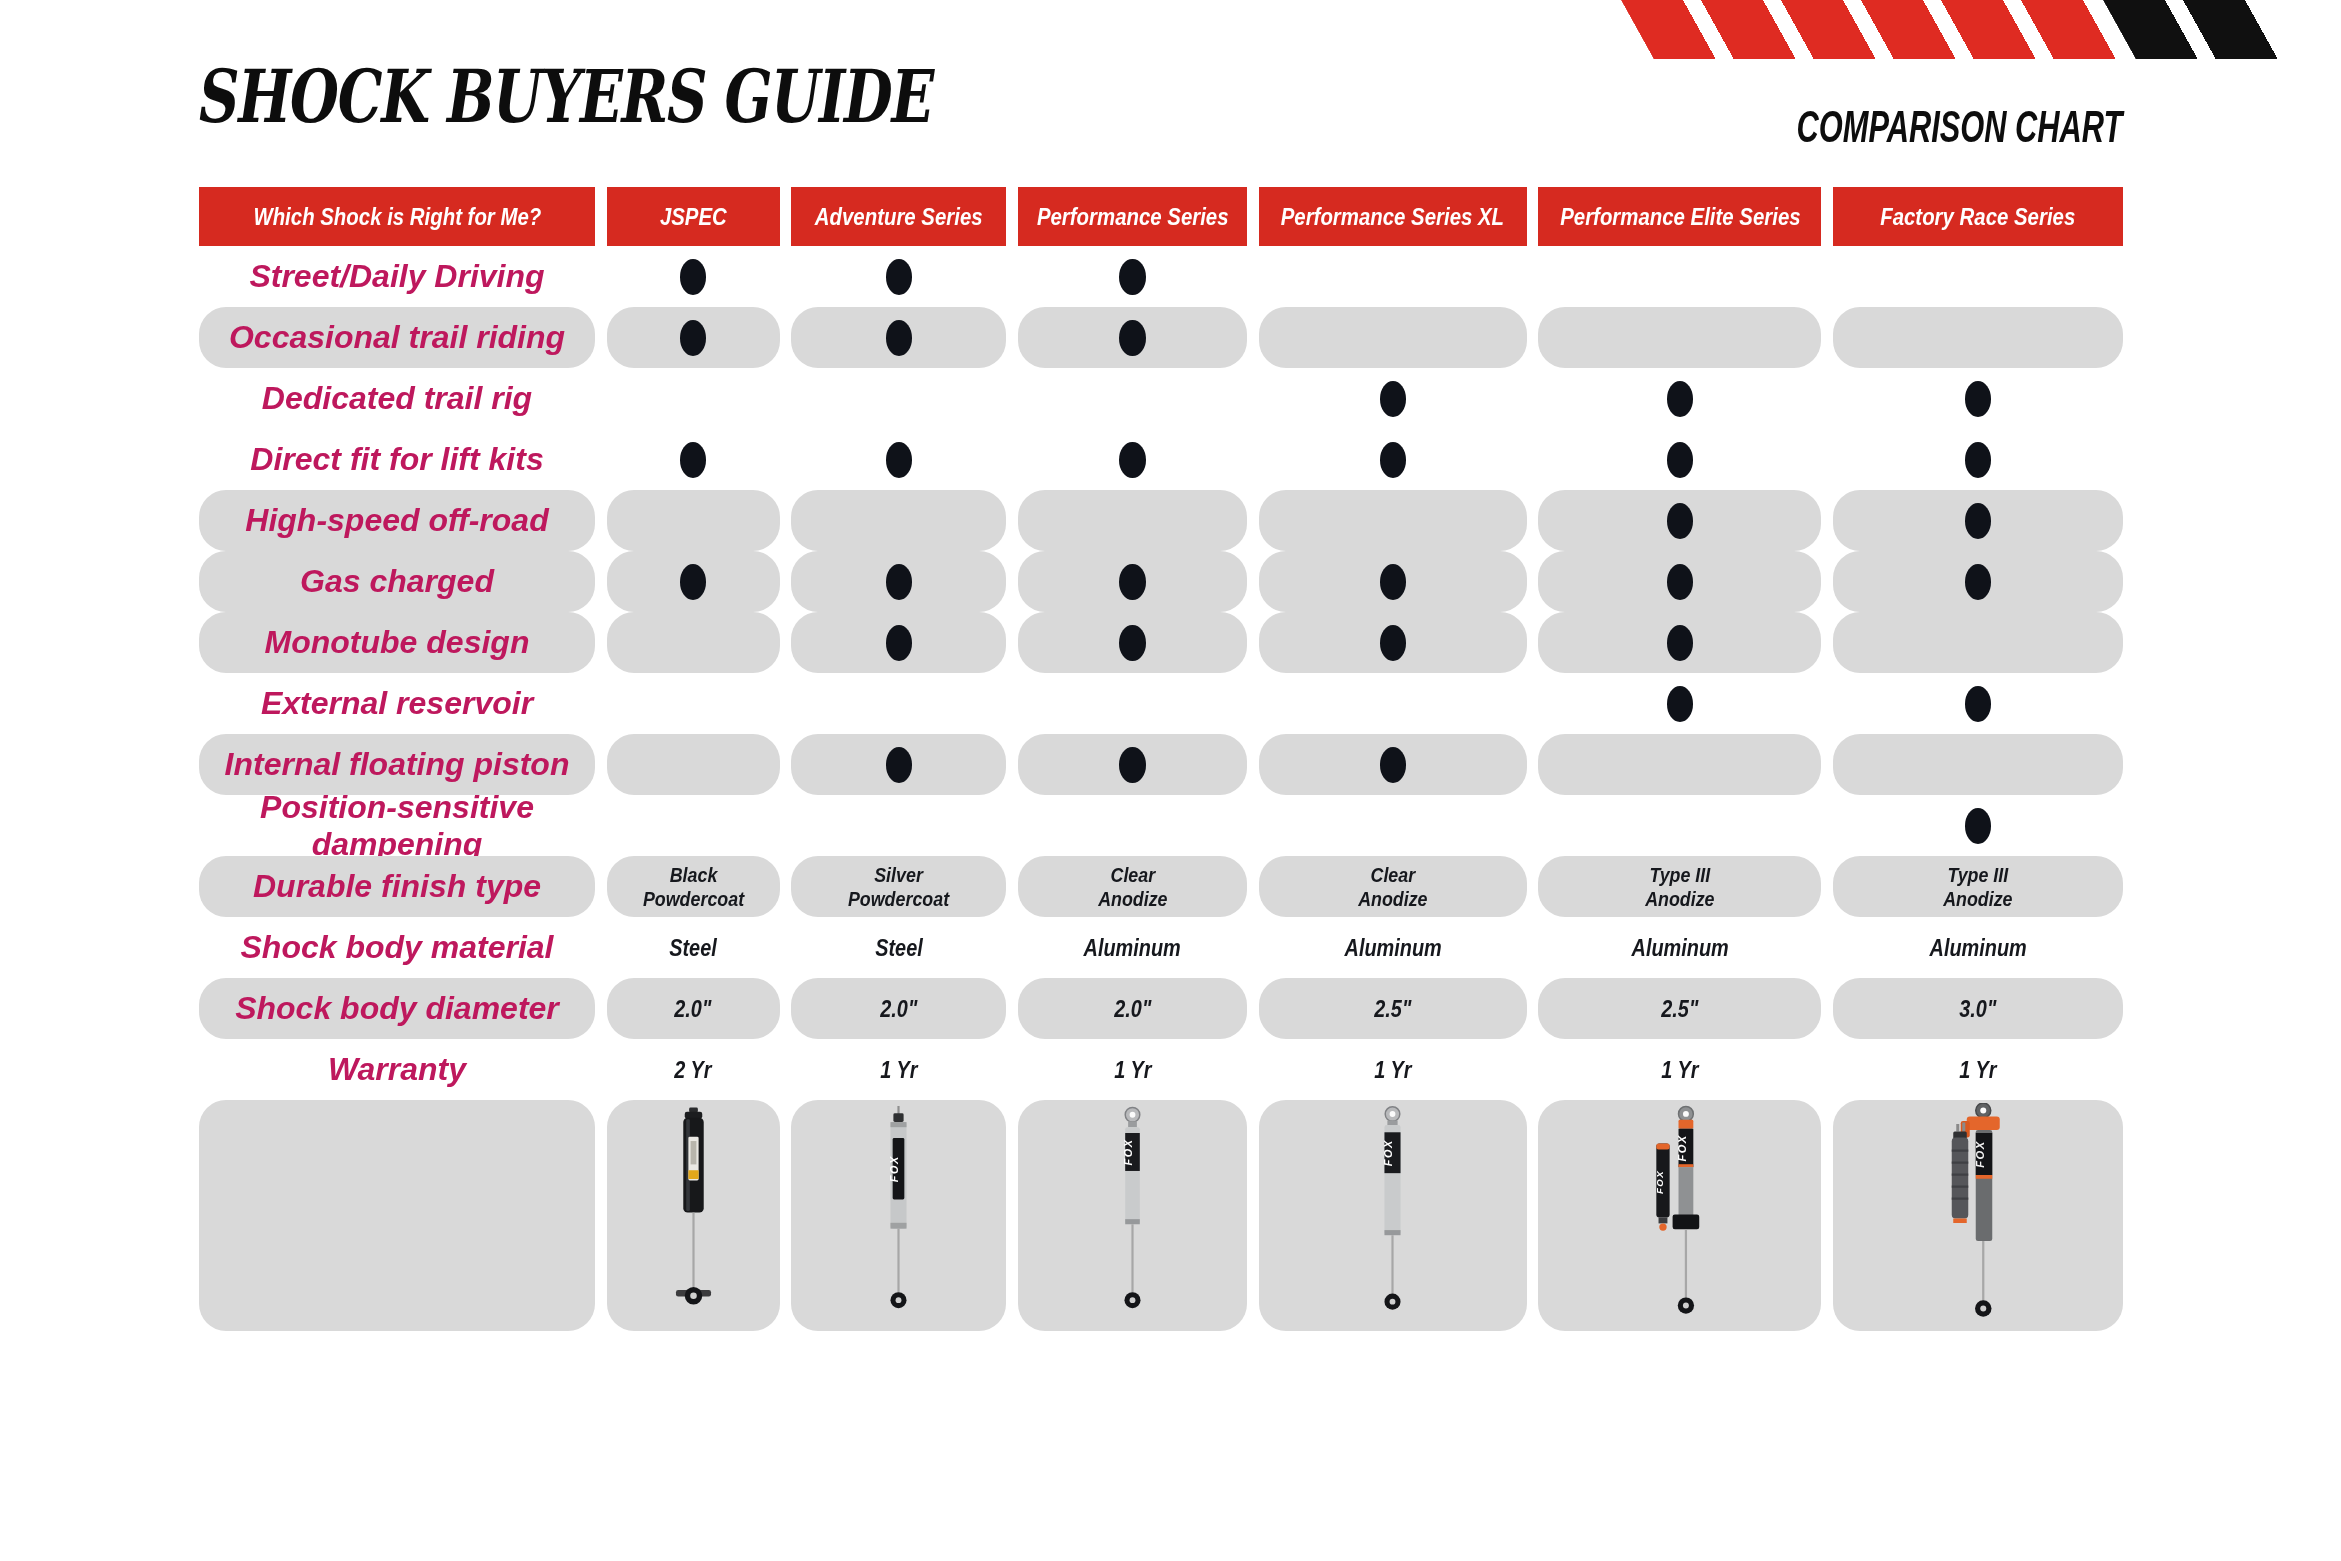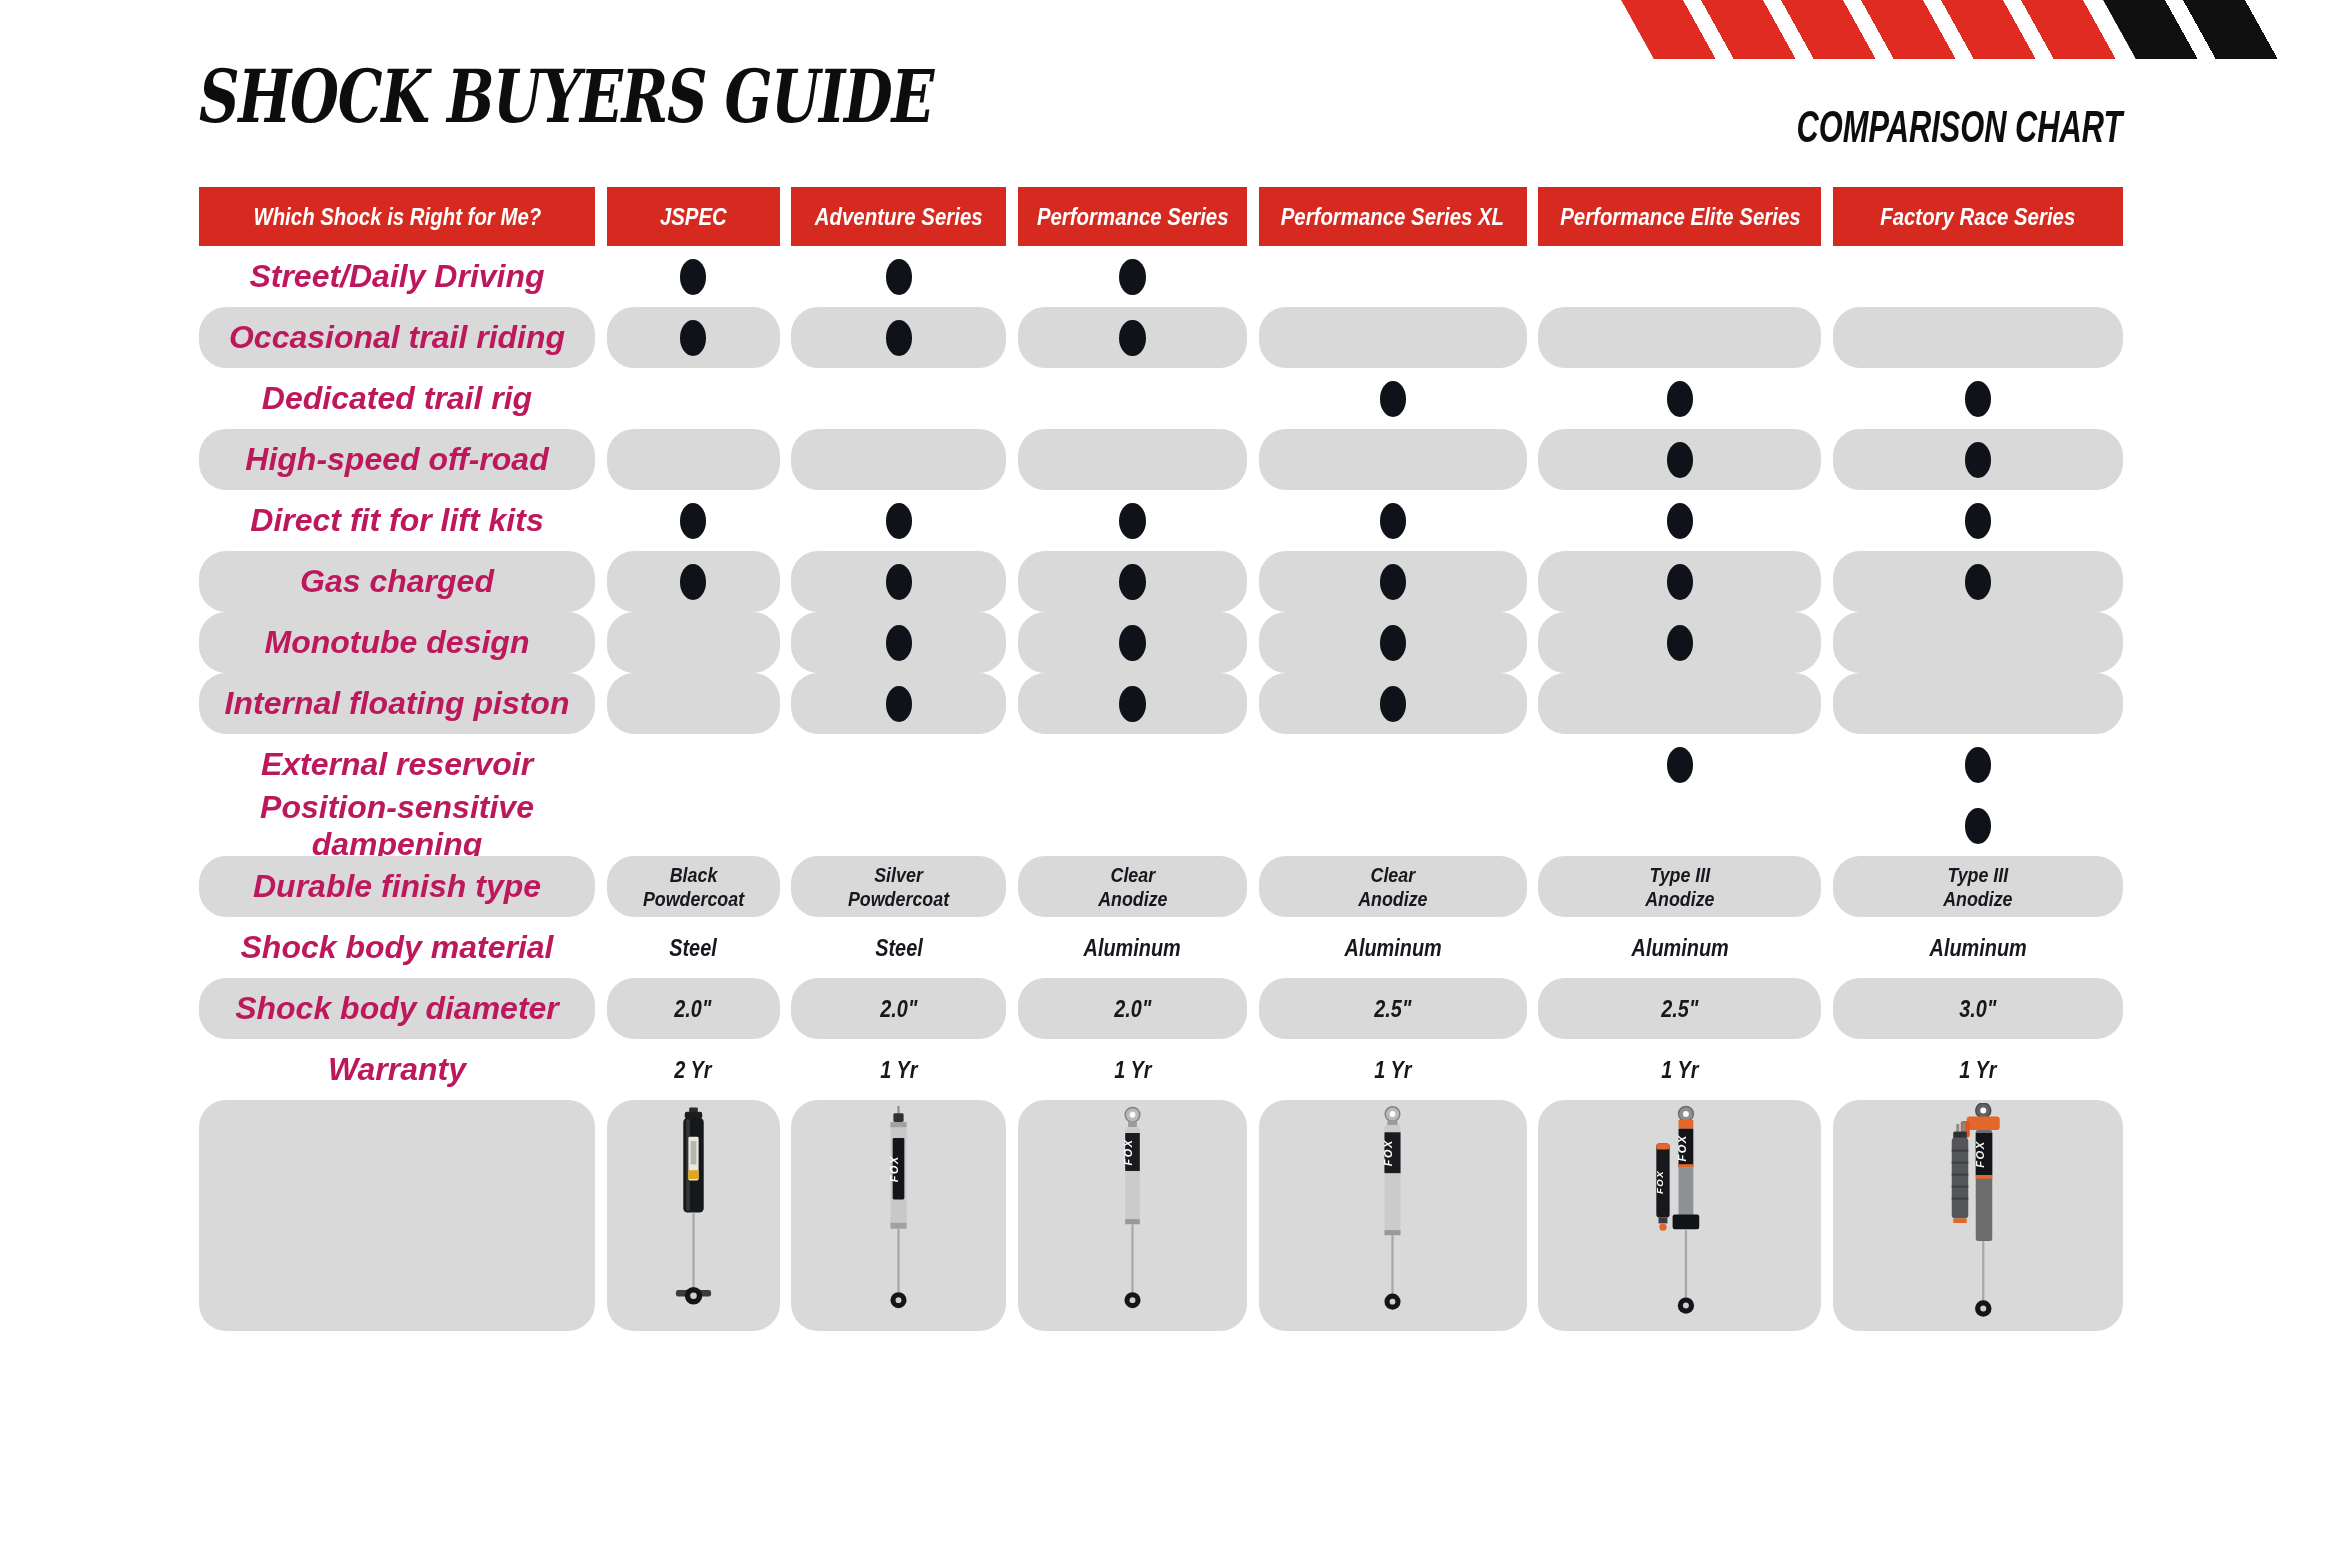--- a/index.html
+++ b/index.html
@@ -120,58 +120,58 @@
           <div class="dot"></div>
         </div>
         <div class="cell">
           <div class="dot"></div>
         </div>
         <div class="cell">
           <div class="dot"></div>
         </div>
       </div>
       <div class="row feature-row">
+        <div class="cell">
+          <span class="row-label">Direct fit for lift kits</span>
+        </div>
+        <div class="cell">
+          <div class="dot"></div>
+        </div>
+        <div class="cell">
+          <div class="dot"></div>
+        </div>
+        <div class="cell">
+          <div class="dot"></div>
+        </div>
+        <div class="cell">
+          <div class="dot"></div>
+        </div>
+        <div class="cell">
+          <div class="dot"></div>
+        </div>
+        <div class="cell">
+          <div class="dot"></div>
+        </div>
+      </div>
+      <div class="row feature-row">
         <div class="cell gray">
           <span class="row-label">High-speed off-road</span>
         </div>
         <div class="cell gray"></div>
         <div class="cell gray"></div>
         <div class="cell gray"></div>
         <div class="cell gray"></div>
         <div class="cell gray">
           <div class="dot"></div>
         </div>
         <div class="cell gray">
           <div class="dot"></div>
         </div>
       </div>
       <div class="row feature-row">
-        <div class="cell">
-          <span class="row-label">Direct fit for lift kits</span>
-        </div>
-        <div class="cell">
-          <div class="dot"></div>
-        </div>
-        <div class="cell">
-          <div class="dot"></div>
-        </div>
-        <div class="cell">
-          <div class="dot"></div>
-        </div>
-        <div class="cell">
-          <div class="dot"></div>
-        </div>
-        <div class="cell">
-          <div class="dot"></div>
-        </div>
-        <div class="cell">
-          <div class="dot"></div>
-        </div>
-      </div>
-      <div class="row feature-row">
         <div class="cell gray">
           <span class="row-label">Gas charged</span>
         </div>
         <div class="cell gray">
           <div class="dot"></div>
         </div>
         <div class="cell gray">
           <div class="dot"></div>
         </div>
         <div class="cell gray">
@@ -200,50 +200,50 @@
         </div>
         <div class="cell gray">
           <div class="dot"></div>
         </div>
         <div class="cell gray">
           <div class="dot"></div>
         </div>
         <div class="cell gray"></div>
       </div>
       <div class="row feature-row">
+        <div class="cell">
+          <span class="row-label">External reservoir</span>
+        </div>
+        <div class="cell"></div>
+        <div class="cell"></div>
+        <div class="cell"></div>
+        <div class="cell"></div>
+        <div class="cell">
+          <div class="dot"></div>
+        </div>
+        <div class="cell">
+          <div class="dot"></div>
+        </div>
+      </div>
+      <div class="row feature-row">
         <div class="cell gray">
           <span class="row-label">Internal floating piston</span>
         </div>
         <div class="cell gray"></div>
         <div class="cell gray">
           <div class="dot"></div>
         </div>
         <div class="cell gray">
           <div class="dot"></div>
         </div>
         <div class="cell gray">
           <div class="dot"></div>
         </div>
         <div class="cell gray"></div>
         <div class="cell gray"></div>
-      </div>
-      <div class="row feature-row">
-        <div class="cell">
-          <span class="row-label">External reservoir</span>
-        </div>
-        <div class="cell"></div>
-        <div class="cell"></div>
-        <div class="cell"></div>
-        <div class="cell"></div>
-        <div class="cell">
-          <div class="dot"></div>
-        </div>
-        <div class="cell">
-          <div class="dot"></div>
-        </div>
       </div>
       <div class="row feature-row">
         <div class="cell">
           <span class="row-label">Position-sensitive dampening</span>
         </div>
         <div class="cell"></div>
         <div class="cell"></div>
         <div class="cell"></div>
         <div class="cell"></div>
         <div class="cell"></div>

